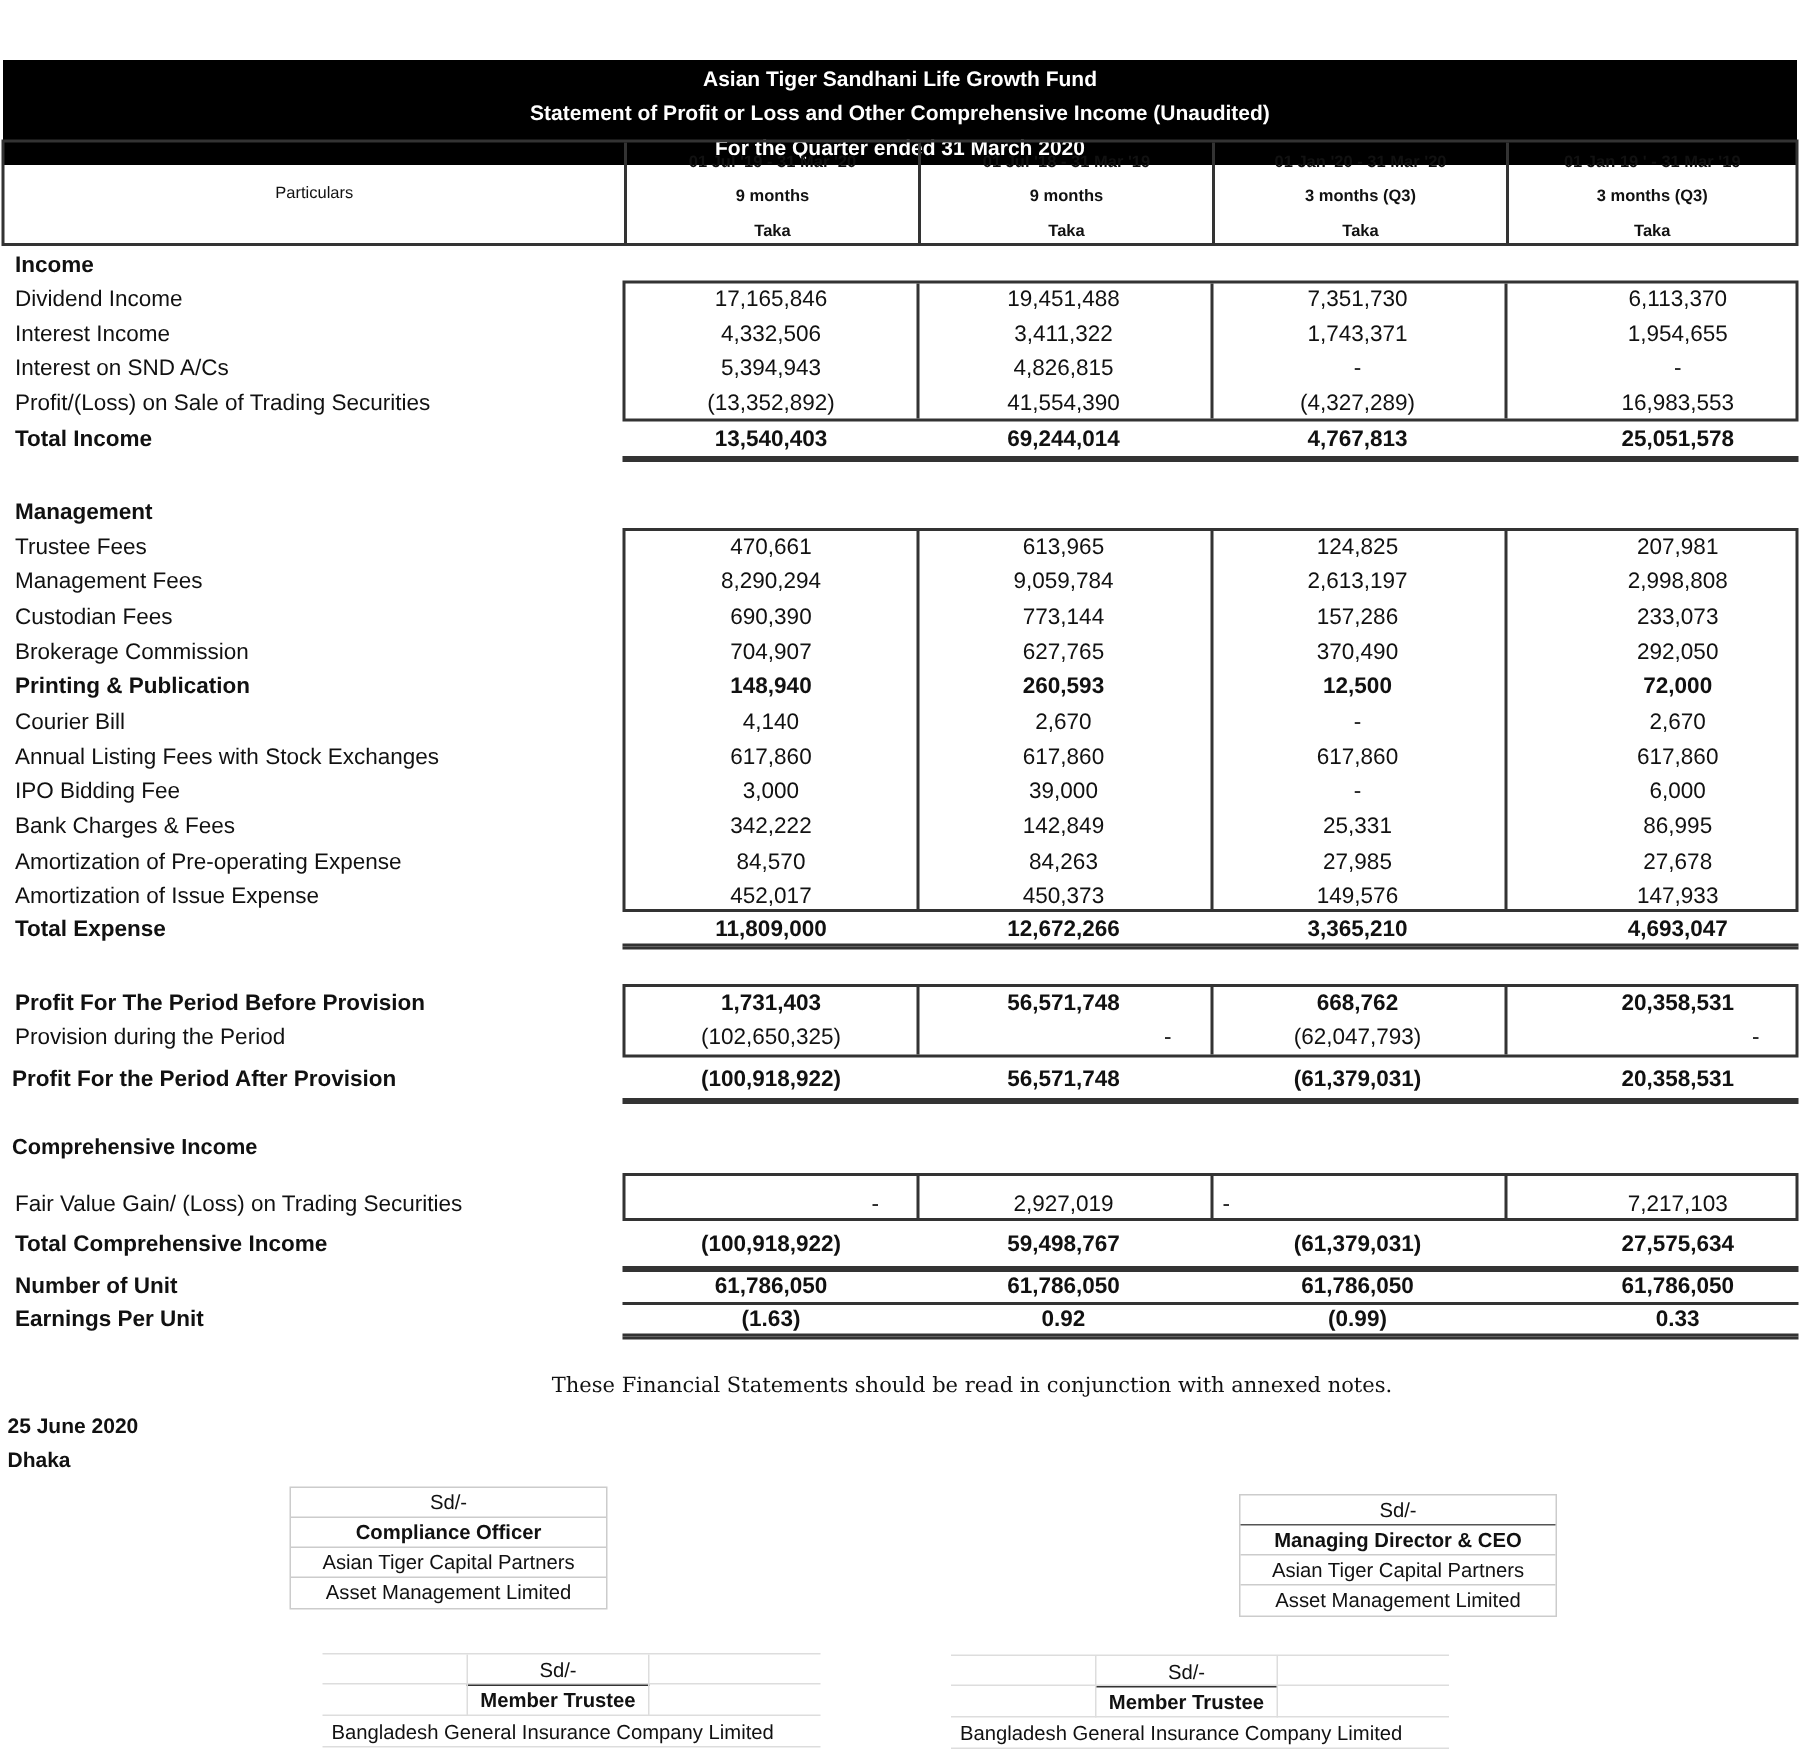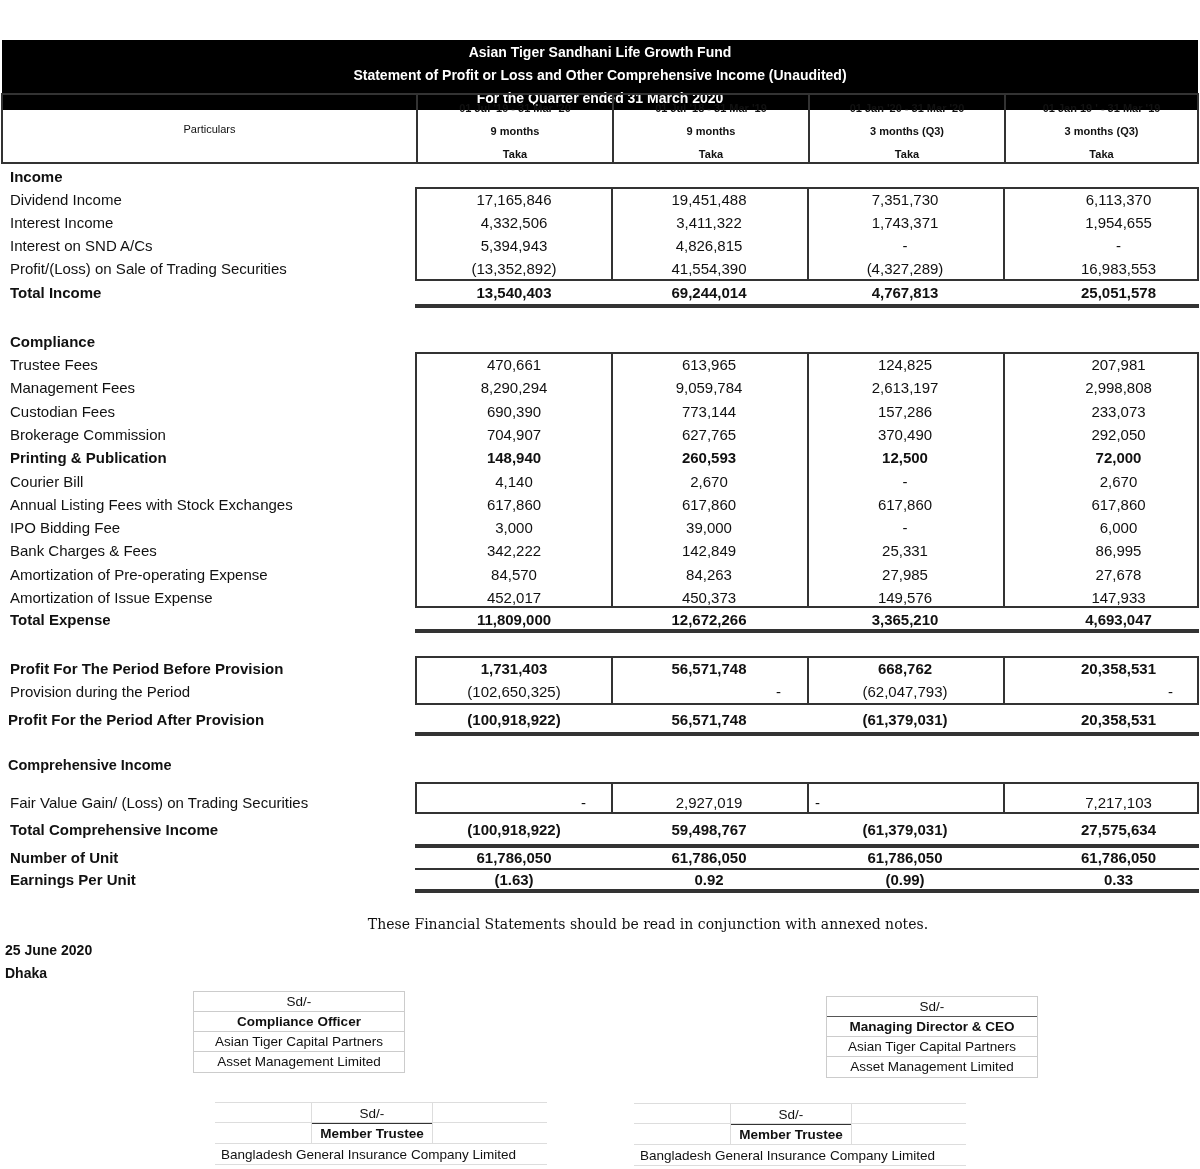--- a/index.html
+++ b/index.html
@@ -123,21 +123,21 @@
 </div>
 <div class="row b" style="top:281px;">
   <span class="lbl">Total Income</span>
   <span class="v v1">13,540,403</span>
   <span class="v v2">69,244,014</span>
   <span class="v v3">4,767,813</span>
   <span class="v v4">25,051,578</span>
 </div>
 
 <div class="row b" style="top:330px;">
-  <span class="lbl">Compliance</span>
+  <span class="lbl">Management</span>
 </div>
 <div id="exp-rows">
     <div class="row" style="top: 353px;">
       <span class="lbl">Trustee Fees</span>
       <span class="v v1">470,661</span>
       <span class="v v2">613,965</span>
       <span class="v v3">124,825</span>
       <span class="v v4">207,981</span>
     </div>
     <div class="row" style="top: 376.3px;">

